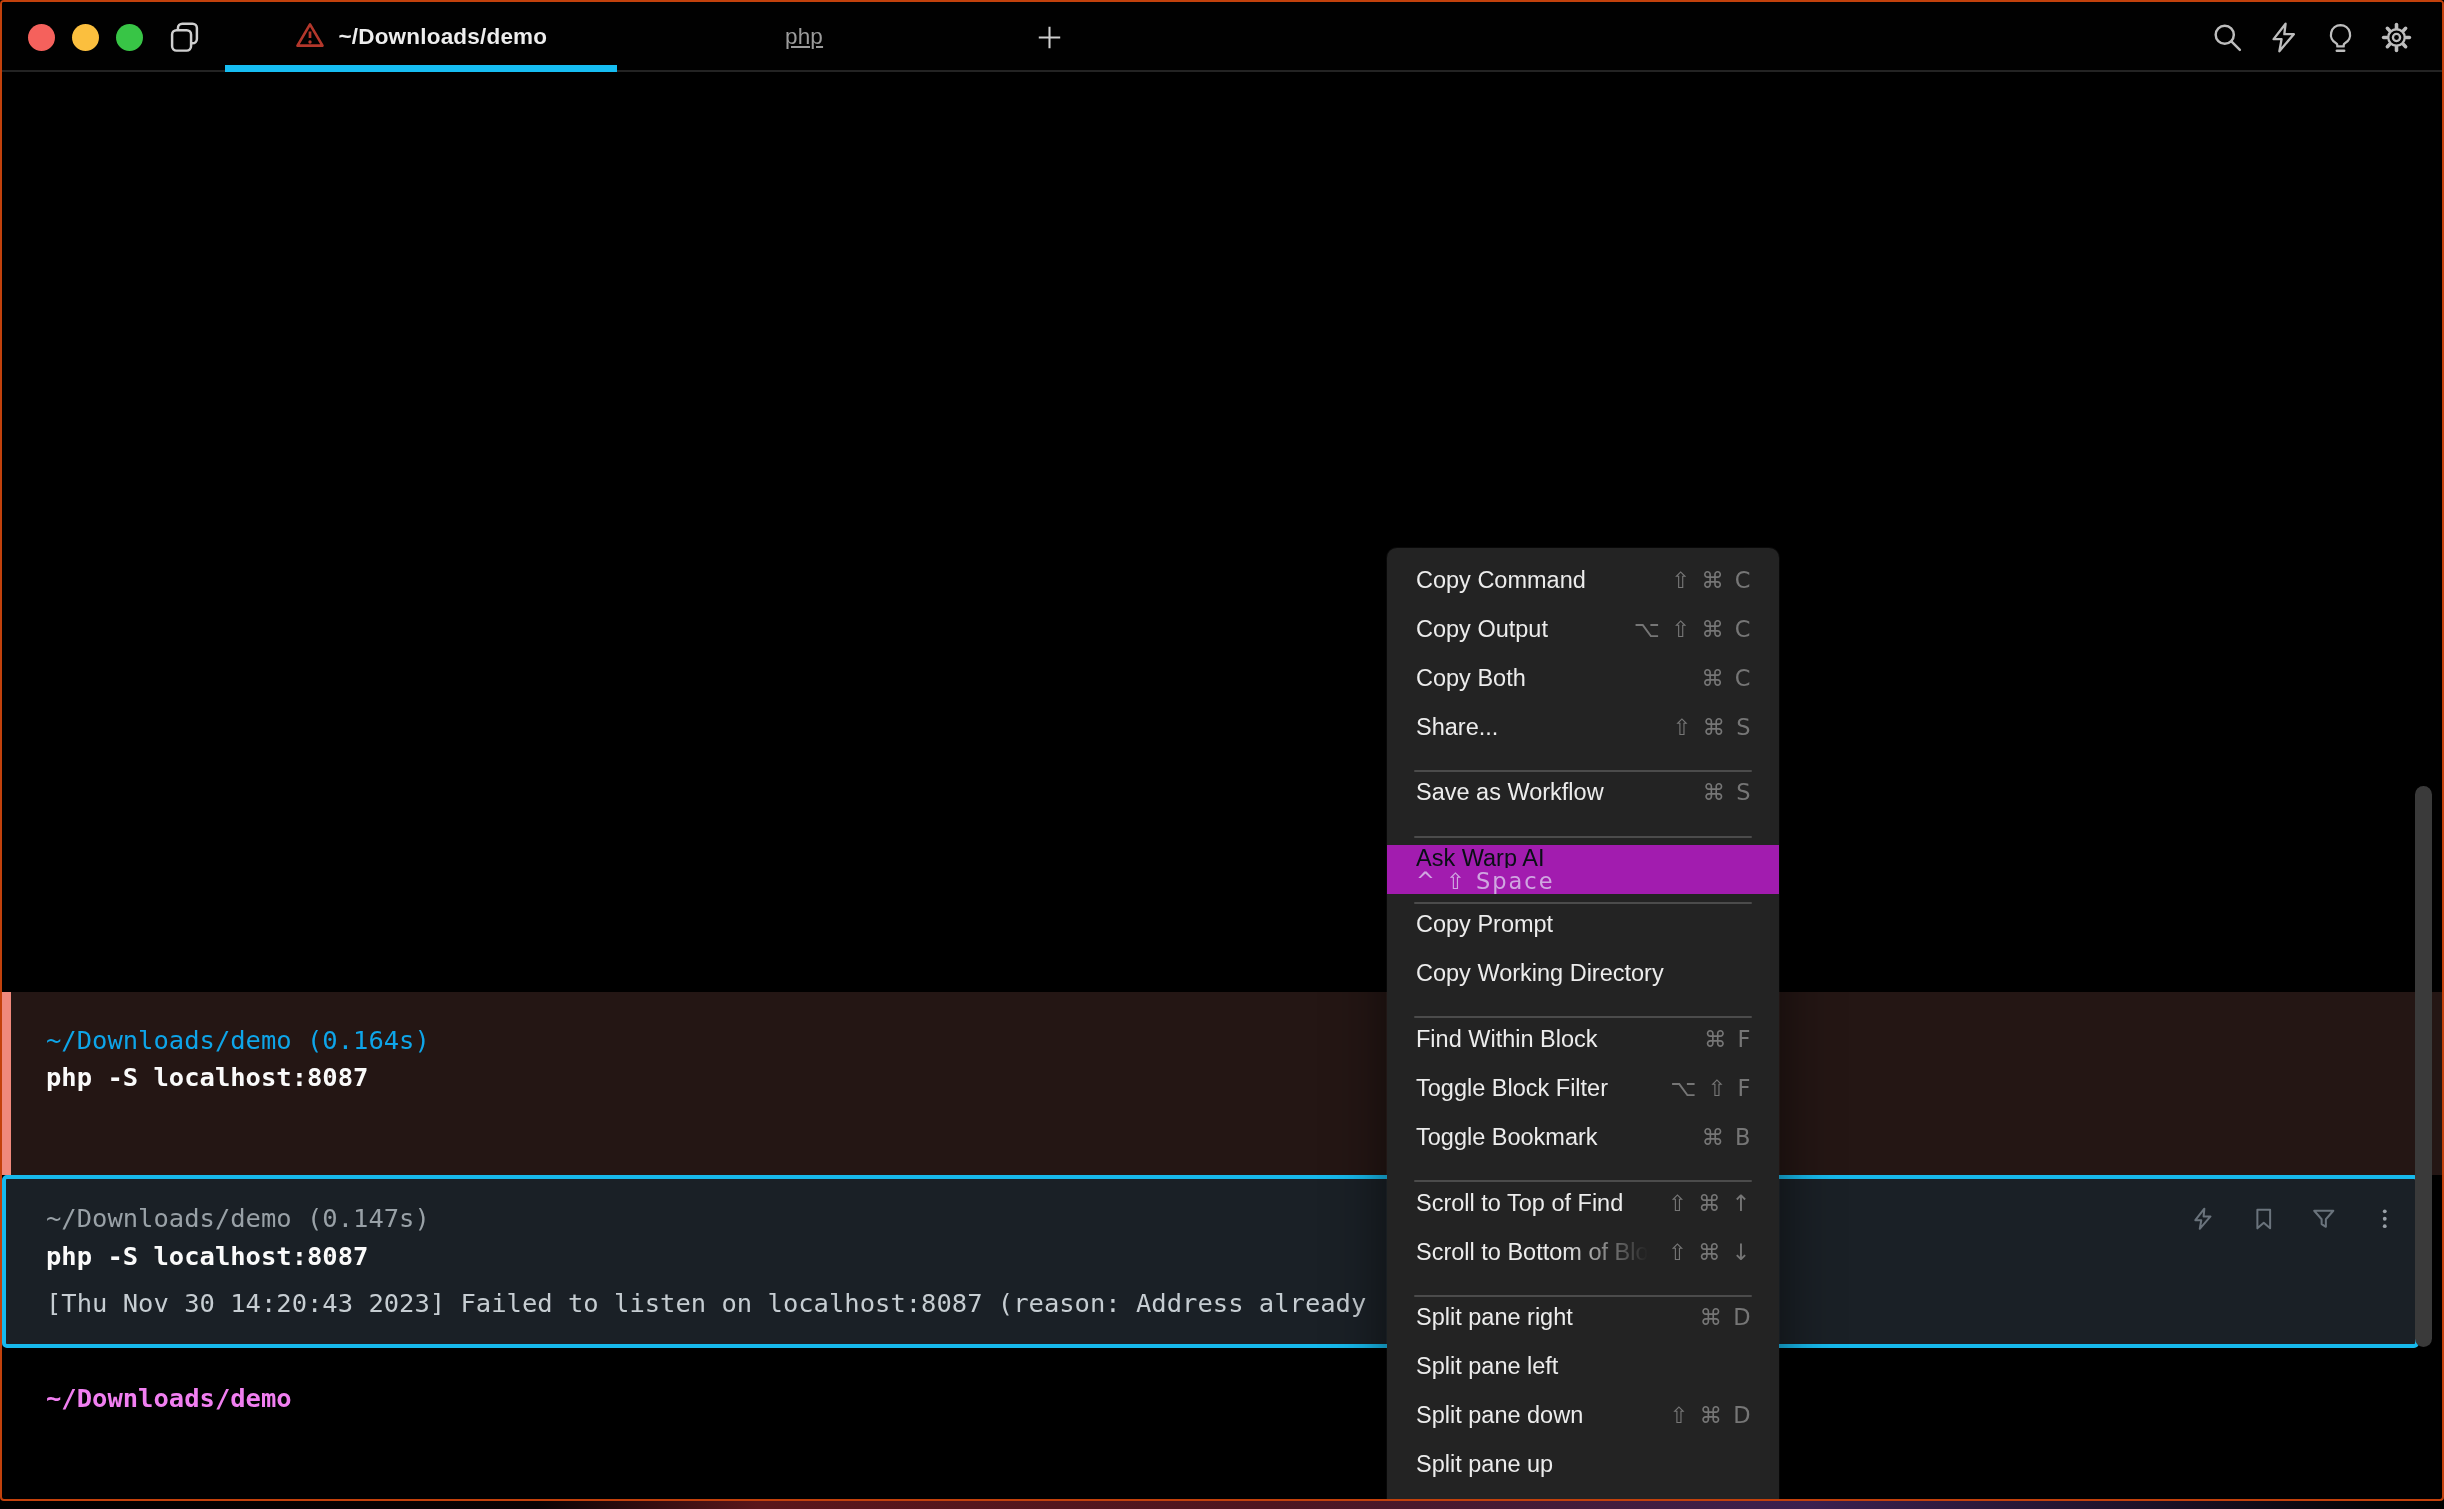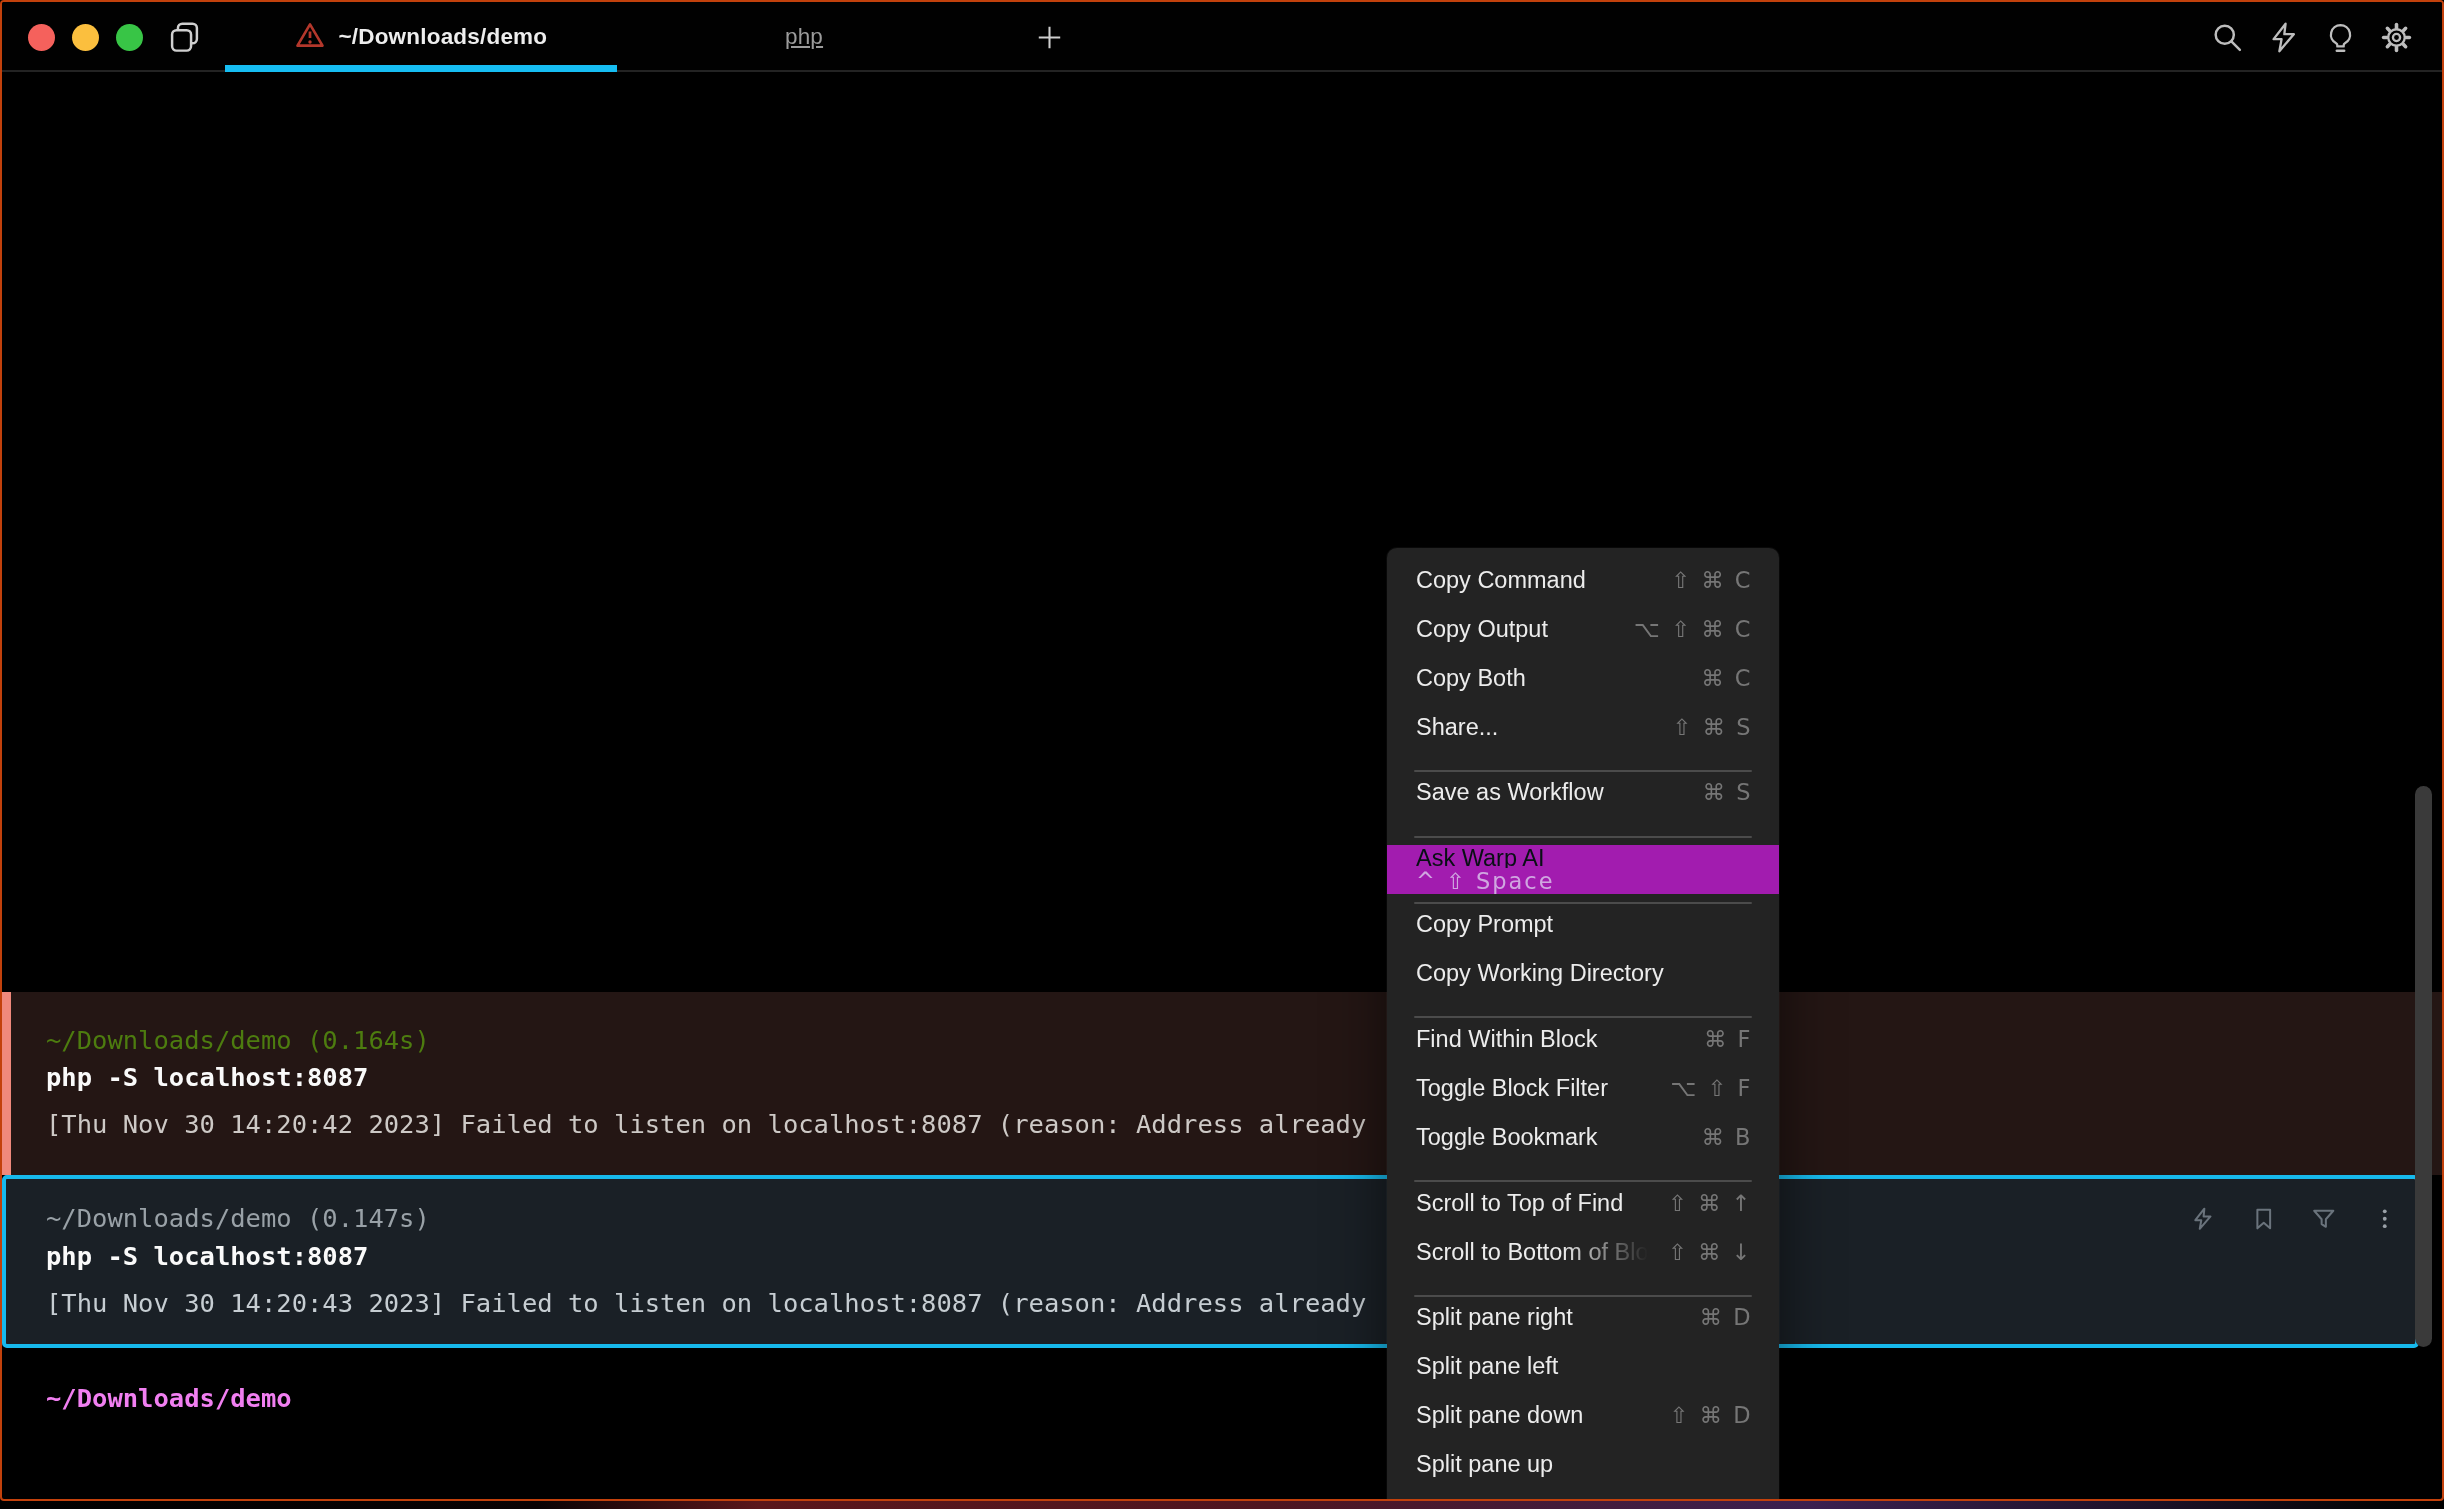--- a/index.html
+++ b/index.html
@@ -33,21 +33,21 @@
   .block-1 {
     position:absolute; left:0; top:990px; width:2444px; height:183px;
     background:#241614; border-left:9.8px solid #F0897C;
   }
   .block-2 {
     position:absolute; left:0; top:1173px; width:2417px; height:173px;
     background:#1A2026; border:4.9px solid #17B9EC; border-radius:4.9px;padding-left:8px;
   }
   .line { position:absolute; left:35px; height:31px; line-height:31px; }
   .block-2 .line { left:40px; }
-  .meta-line { color:#4d7c0f; }
+  .meta-line { color:#0ea5e9; }
   .block-2 .meta-line { color:#99a1a7; }
   .cmd-line { color:#fafafa; font-weight:700; }
   .out-line { color:#cdc9c6; }
   .block-2 .out-line { color:#c6cdd2; }
 
   .block-toolbar { position:absolute; top:27.4px; right:17.6px; display:flex; gap:35px; }
   .block-toolbar .bicon { width:25.5px; height:25.5px; display:flex; align-items:center; justify-content:center; }
 
   .prompt-line { position:absolute; left:44px; top:1381px; height:31px; line-height:31px; font-weight:700; }
 
@@ -144,21 +144,20 @@
           <circle cx="12" cy="12" r="6" fill="#010101" stroke="#bdbdbd" stroke-width="1.7"></circle>
           <circle cx="12" cy="12" r="2.6" fill="none" stroke="#bdbdbd" stroke-width="1.7"></circle>
         </svg>
       </div>
     </div>
   </div>
 
   <div class="block-1 term">
     <div class="line meta-line" style="top:33px">~/Downloads/demo (0.164s)</div>
     <div class="line cmd-line" style="top:70px">php -S localhost:8087</div>
-    <div class="line out-line" style="top:117px">[Thu Nov 30 14:20:42 2023] Failed to listen on localhost:8087 (reason: Address already</div>
   </div>
 
   <div class="block-2 term">
     <div class="line meta-line" style="top:23.5px">~/Downloads/demo (0.147s)</div>
     <div class="line cmd-line" style="top:62px">php -S localhost:8087</div>
     <div class="line out-line" style="top:109px">[Thu Nov 30 14:20:43 2023] Failed to listen on localhost:8087 (reason: Address already</div>
     <div class="block-toolbar">
       <div class="bicon">
         <svg width="25.5" height="25.5" viewBox="0 0 24 24">
             <path d="M13.5 2.5 L5 13.4 H10.6 L9.2 21.5 L19.3 9.8 H12.8 Z" fill="none" stroke="#6a737c" stroke-width="1.9" stroke-linejoin="round"></path>

